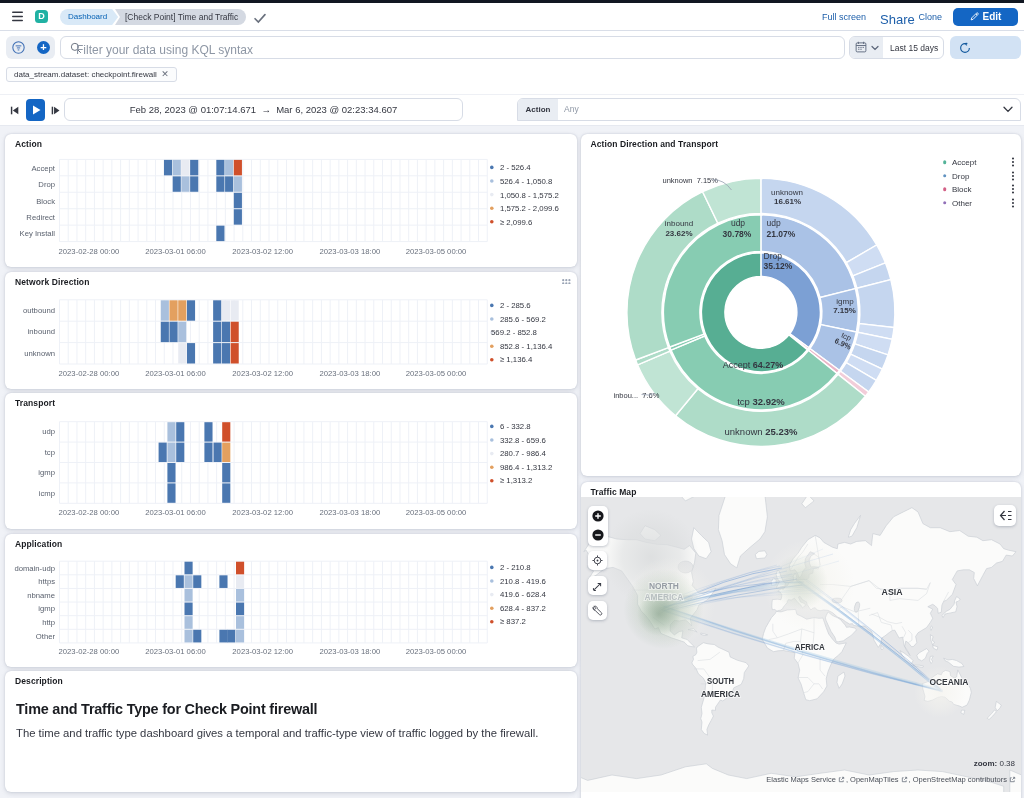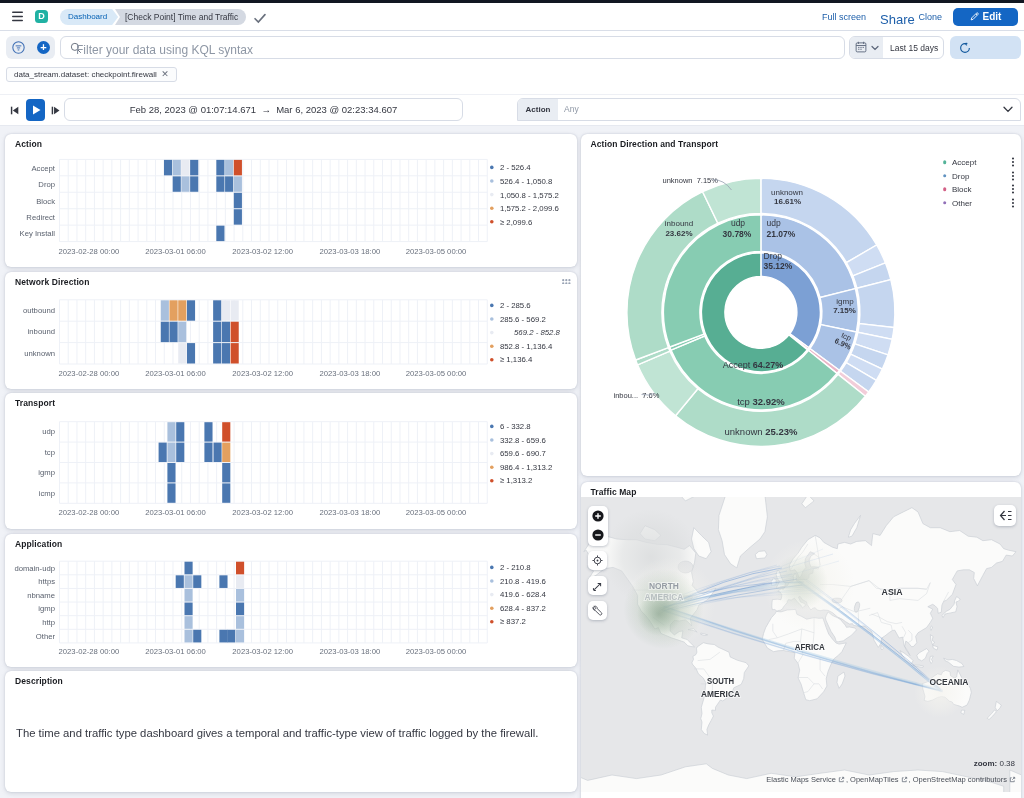--- a/index.html
+++ b/index.html
@@ -164,21 +164,21 @@
       <rect x="216.87" y="71.10" width="8.13" height="20.40" fill="#4a77b0"></rect>
       <rect x="225.60" y="71.10" width="8.13" height="20.40" fill="#d0502b"></rect>
       <circle cx="486.8" cy="33.4" r="1.8" fill="#4a77b0"></circle>
       <circle cx="486.8" cy="47.0" r="1.8" fill="#a9c0dd"></circle>
       <circle cx="486.8" cy="60.6" r="1.8" fill="#e8ebf2"></circle>
       <circle cx="486.8" cy="74.2" r="1.8" fill="#e3a05f"></circle>
       <circle cx="486.8" cy="87.8" r="1.8" fill="#d0502b"></circle>
     </svg>
     <div class="leglab" style="left:494.9px;top:33.4px;">2 - 285.6</div>
     <div class="leglab" style="left:494.9px;top:47.0px;">285.6 - 569.2</div>
-    <div class="leglab" style="left:509px;top:60.6px;font-style:italic;">569.2 - 852.8</div>
+    <div class="leglab" style="left:486px;top:60.6px;">569.2 - 852.8</div>
     <div class="leglab" style="left:494.9px;top:74.2px;">852.8 - 1,136.4</div>
     <div class="leglab" style="left:494.9px;top:87.8px;">≥ 1,136.4</div>
     <div class="ticklab" style="left:83.9px;top:101px;">2023-02-28 00:00</div>
     <div class="ticklab" style="left:170.5px;top:101px;">2023-03-01 06:00</div>
     <div class="ticklab" style="left:257.7px;top:101px;">2023-03-02 12:00</div>
     <div class="ticklab" style="left:344.9px;top:101px;">2023-03-03 18:00</div>
     <div class="ticklab" style="left:431.0px;top:101px;">2023-03-05 00:00</div>
   </div>
 <div class="panel" style="left:5px;top:392.6px;width:572px;height:136.5px;">
     <div class="ptitle">Transport</div>
@@ -203,21 +203,21 @@
       <rect x="162.40" y="90.40" width="8.13" height="19.40" fill="#4a77b0"></rect>
       <rect x="217.20" y="90.40" width="8.13" height="19.40" fill="#4a77b0"></rect>
       <circle cx="486.8" cy="33.4" r="1.8" fill="#4a77b0"></circle>
       <circle cx="486.8" cy="47.0" r="1.8" fill="#a9c0dd"></circle>
       <circle cx="486.8" cy="60.6" r="1.8" fill="#e8ebf2"></circle>
       <circle cx="486.8" cy="74.2" r="1.8" fill="#e3a05f"></circle>
       <circle cx="486.8" cy="87.8" r="1.8" fill="#d0502b"></circle>
     </svg>
     <div class="leglab" style="left:494.9px;top:33.4px;">6 - 332.8</div>
     <div class="leglab" style="left:494.9px;top:47.0px;">332.8 - 659.6</div>
-    <div class="leglab" style="left:494.9px;top:60.6px;">659.6 - 690.7</div>
+    <div class="leglab" style="left:494.9px;top:60.6px;">280.7 - 986.4</div>
     <div class="leglab" style="left:494.9px;top:74.2px;">986.4 - 1,313.2</div>
     <div class="leglab" style="left:494.9px;top:87.8px;">≥ 1,313.2</div>
     <div class="ticklab" style="left:83.9px;top:119.2px;">2023-02-28 00:00</div>
     <div class="ticklab" style="left:170.5px;top:119.2px;">2023-03-01 06:00</div>
     <div class="ticklab" style="left:257.7px;top:119.2px;">2023-03-02 12:00</div>
     <div class="ticklab" style="left:344.9px;top:119.2px;">2023-03-03 18:00</div>
     <div class="ticklab" style="left:431.0px;top:119.2px;">2023-03-05 00:00</div>
   </div>
 <div class="panel" style="left:5px;top:533.6px;width:572px;height:133.3px;">
     <div class="ptitle">Application</div>
@@ -259,20 +259,21 @@
     <div class="leglab" style="left:494.9px;top:74.2px;">628.4 - 837.2</div>
     <div class="leglab" style="left:494.9px;top:87.8px;">≥ 837.2</div>
     <div class="ticklab" style="left:83.9px;top:117.4px;">2023-02-28 00:00</div>
     <div class="ticklab" style="left:170.5px;top:117.4px;">2023-03-01 06:00</div>
     <div class="ticklab" style="left:257.7px;top:117.4px;">2023-03-02 12:00</div>
     <div class="ticklab" style="left:344.9px;top:117.4px;">2023-03-03 18:00</div>
     <div class="ticklab" style="left:431.0px;top:117.4px;">2023-03-05 00:00</div>
   </div>
 <div class="panel" style="left:5px;top:671.2px;width:572px;height:120.5px;">
 <div class="ptitle">Description</div>
+<div style="position:absolute;left:11px;top:30px;font-size:14.4px;font-weight:700;color:#1a1c21;letter-spacing:-0.2px;">Time and Traffic Type for Check Point firewall</div>
 <div style="position:absolute;left:11px;top:56px;font-size:11.3px;color:#343741;">The time and traffic type dashboard gives a temporal and traffic-type view of traffic logged by the firewall.</div>
 </div>
 <div class="panel" style="left:580.5px;top:134px;width:440.5px;height:342px;">
     <div class="ptitle">Action Direction and Transport</div>
     <svg style="position:absolute;left:0;top:0;" width="440" height="342">
       <path d="M179.90,118.90 A59.5,59.5 0 0 1 227.77,213.73 L208.86,199.78 A36.0,36.0 0 0 0 179.90,142.40 Z" fill="#7ca0d4" stroke="#fff" stroke-width="1.4"></path>
       <path d="M227.77,213.73 A59.5,59.5 0 0 1 226.72,215.11 L208.23,200.61 A36.0,36.0 0 0 0 208.86,199.78 Z" fill="#d36086" stroke="#fff" stroke-width="1.4"></path>
       <path d="M226.72,215.11 A59.5,59.5 0 0 1 226.32,215.63 L207.98,200.92 A36.0,36.0 0 0 0 208.23,200.61 Z" fill="#9170b8" stroke="#fff" stroke-width="1.4"></path>
       <path d="M226.32,215.63 A59.5,59.5 0 1 1 179.90,118.90 L179.90,142.40 A36.0,36.0 0 1 0 207.98,200.92 Z" fill="#57ae93" stroke="#fff" stroke-width="1.4"></path>
       <path d="M179.90,80.90 A97.5,97.5 0 0 1 274.44,154.57 L239.05,163.49 A61.0,61.0 0 0 0 179.90,117.40 Z" fill="#aac2e6" stroke="#fff" stroke-width="1.4"></path>

